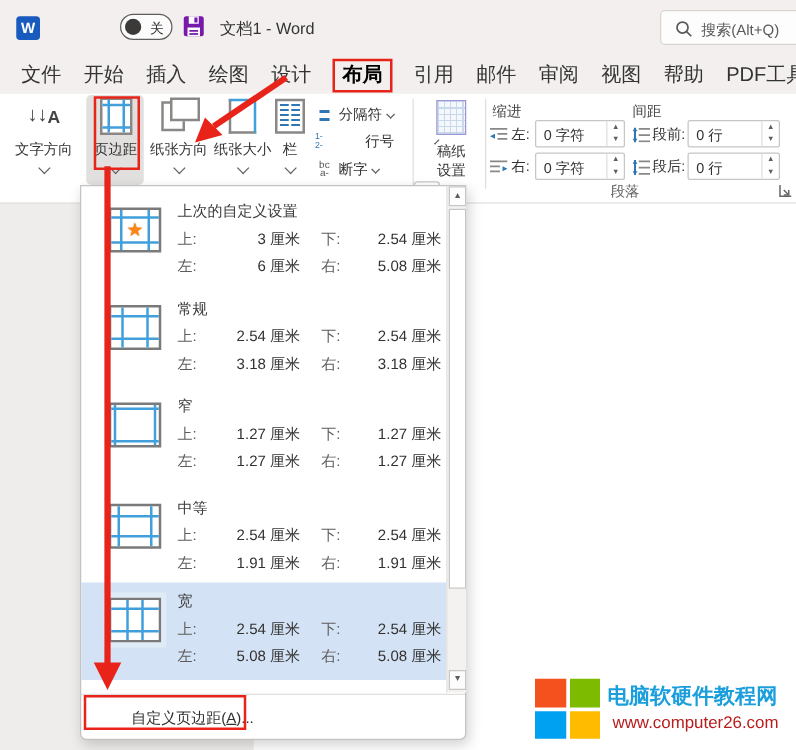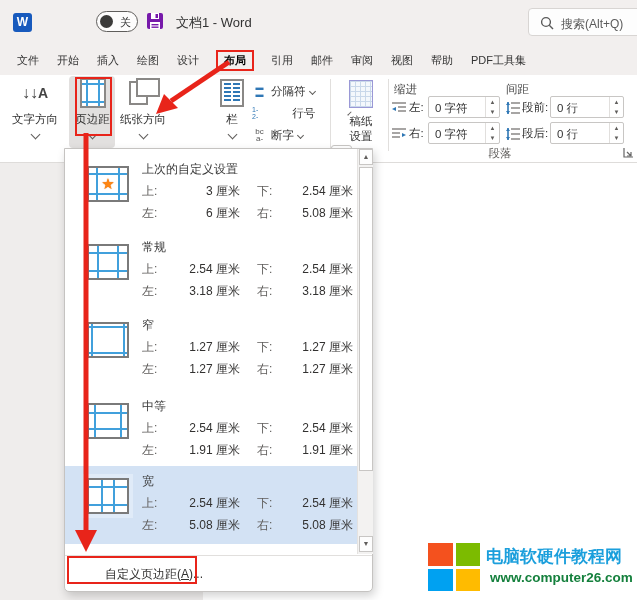--- a/index.html
+++ b/index.html
@@ -15,21 +15,21 @@
   .toggle .knob { position:absolute; left:3px; top:3px; width:13px; height:13px; border-radius:50%; background:#3b3a39; }
   .toggle .state { position:absolute; right:6px; top:3px; font-size:11px; color:#333; }
   .save-btn { position:absolute; left:146px; top:12px; width:18px; height:18px; }
   .doc-title { position:absolute; left:176px; top:14px; font-size:13px; color:#333; }
   .searchbox { position:absolute; left:528px; top:8px; width:120px; height:28px; background:#fdfdfd; border:1px solid #d8d5d3; border-radius:4px; overflow:hidden; }
   .searchbox .stext { position:absolute; left:32px; top:7px; font-size:12px; color:#5a5a5a; white-space:nowrap; }
   .searchbox svg { position:absolute; left:11px; top:7px; }
 
   
   .tabrow { position:absolute; left:0; top:45px; width:637px; height:30px; background:#f2efee; display:flex; align-items:center; gap:16px; padding-left:16px; }
-  .tab { font-size:11px; color:#333; white-space:nowrap; padding:2px 1px; }
+  .tab { font-size:16px; color:#333; white-space:nowrap; padding:2px 1px; }
   .tab.active { font-weight:bold; color:#000; border:2px solid #e8241a; padding:1px 6px; }
 
   
   .ribbon { position:absolute; left:0; top:75px; width:637px; height:88px; background:#fff; border-bottom:1px solid #dedcda; }
   .bigbtn { position:absolute; top:2px; height:66px; display:flex; flex-direction:column; align-items:center; }
   .bigbtn .lbl { font-size:11.5px; color:#333; margin-top:3px; white-space:nowrap; }
   .chv { width:7px; height:7px; border-right:1.5px solid #5f5d5b; border-bottom:1.5px solid #5f5d5b; transform:rotate(45deg); margin-top:4px; }
   .pressed-bg { position:absolute; left:69px; top:1px; width:46px; height:72px; background:#e2e0df; border-radius:4px; }
   
   .pgicon { position:relative; width:26px; height:30px; background:#fff; border:2px solid #8a8886; }
@@ -88,21 +88,21 @@
   
   .redbox { position:absolute; border:2px solid #e8241a; z-index:9; pointer-events:none; }
   #annot-svg { position:absolute; left:0; top:0; z-index:10; pointer-events:none; }
 
   
   .watermark { position:absolute; left:428px; top:543px; width:205px; height:50px; z-index:3; }
   .wm-logo { position:absolute; left:0; top:0; width:52px; height:48px; display:grid; grid-template-columns:1fr 1fr; grid-template-rows:1fr 1fr; gap:3px; }
   .wm-logo i:nth-child(1){background:#f4511e;} .wm-logo i:nth-child(2){background:#7cbb00;}
   .wm-logo i:nth-child(3){background:#00a1f1;} .wm-logo i:nth-child(4){background:#ffbb00;}
   .wm-line1 { position:absolute; left:58px; top:2px; font-size:17px; font-weight:bold; color:#1b9fdc; white-space:nowrap; }
-  .wm-line2 { position:absolute; left:62px; top:27px; font-size:13.5px; font-weight:bold; color:#15803d; white-space:nowrap; }
+  .wm-line2 { position:absolute; left:62px; top:27px; font-size:13.5px; font-weight:normal; color:#b91c1c; white-space:nowrap; }
 </style>
 </head>
 <body>
 
 <div id="stage">
 
   <div class="titlebar">
     <div class="word-logo">W</div>
     <span class="autosave-label">自动保存</span>
     <div class="toggle">
@@ -168,20 +168,27 @@
       <div style="height:32px; display:flex; align-items:center;">
         <div class="twopages">
           <span class="p" style="left:0; top:3px;"></span>
           <span class="p" style="left:7px; top:0; width:24px; height:19px;"></span>
         </div>
       </div>
       <span class="lbl">纸张方向</span>
       <span class="chv"></span>
     </div>
 
+    <div class="bigbtn" style="left:170px; width:48px;">
+      <div style="height:32px; display:flex; align-items:center;">
+        <div class="onepage"></div>
+      </div>
+      <span class="lbl">纸张大小</span>
+      <span class="chv"></span>
+    </div>
 
     <div class="bigbtn" style="left:217px; width:30px;">
       <div style="height:32px; display:flex; align-items:center;">
         <div class="colicon">
             <i></i>
             <i></i>
           </div>
       </div>
       <span class="lbl">栏</span>
       <span class="chv"></span>

